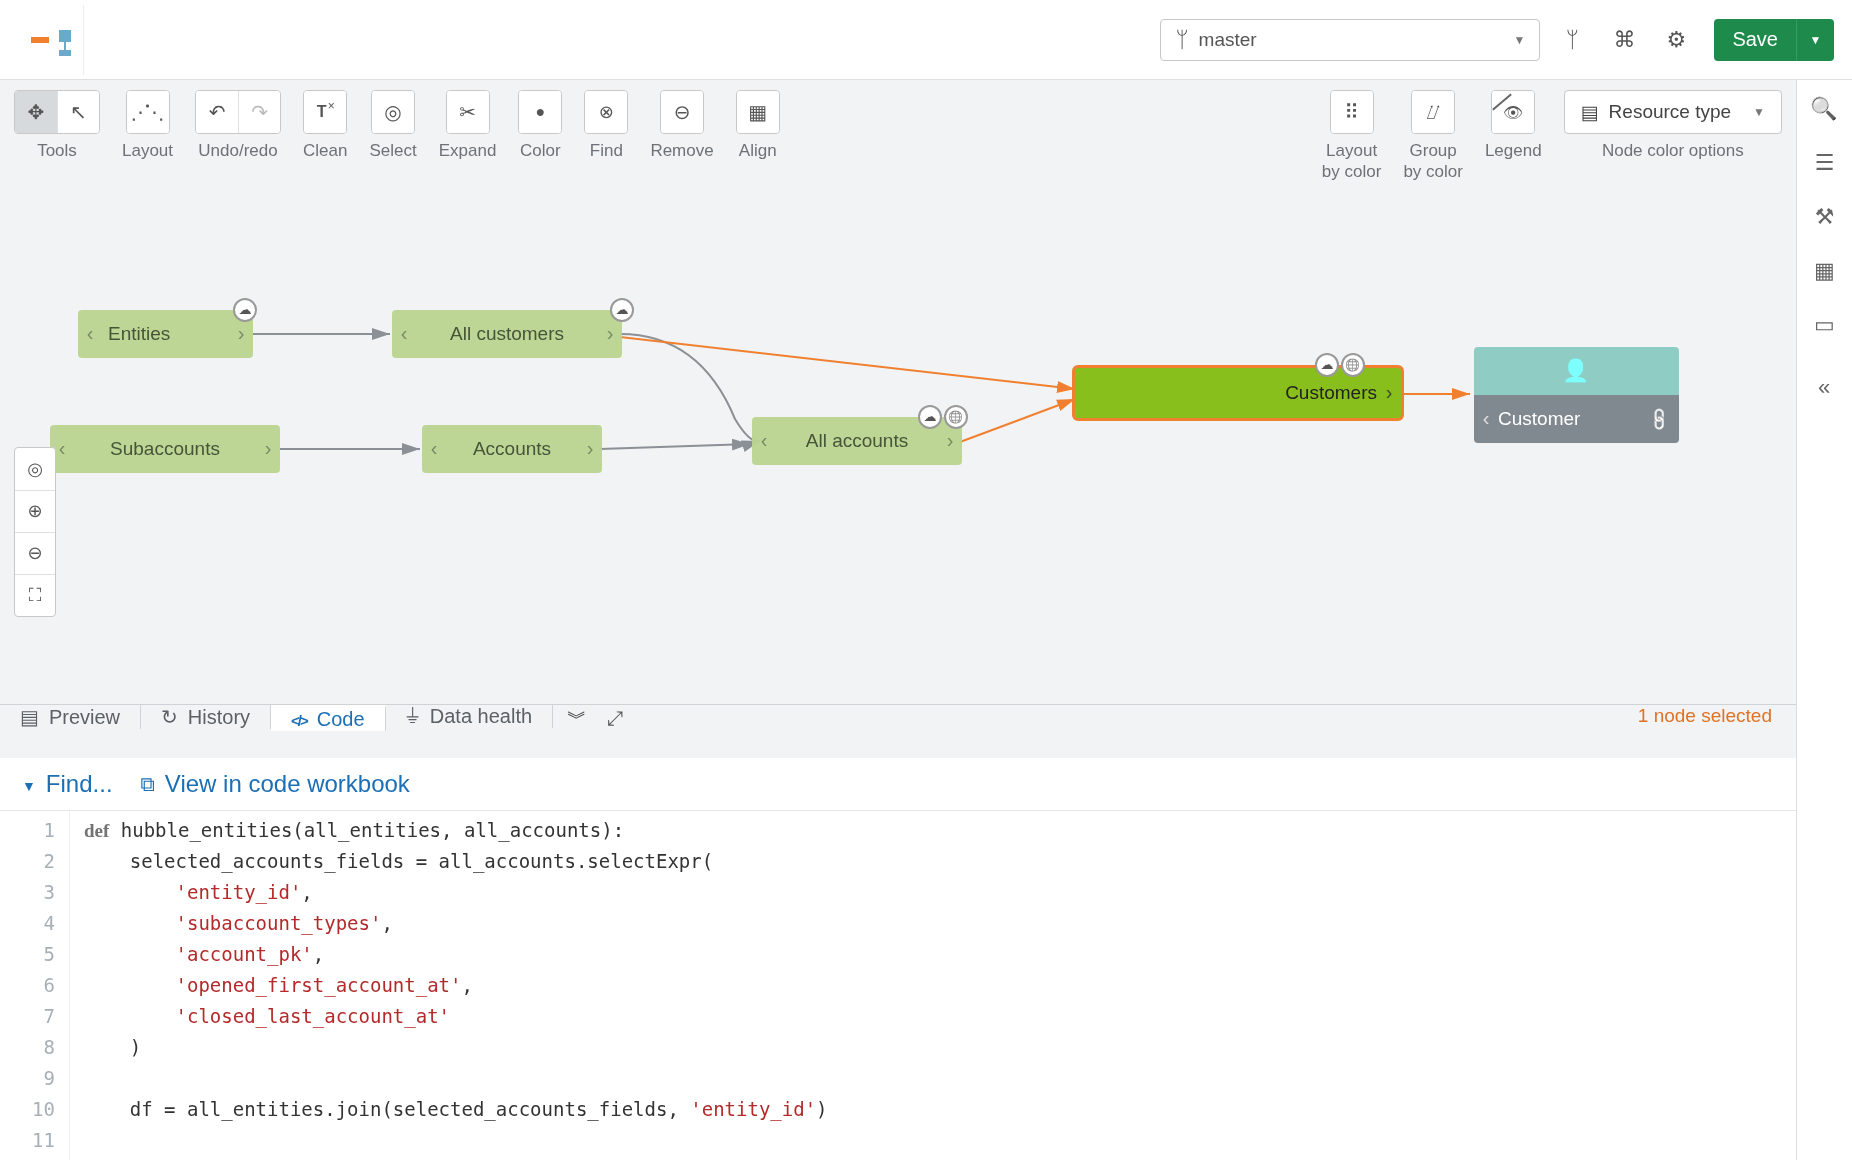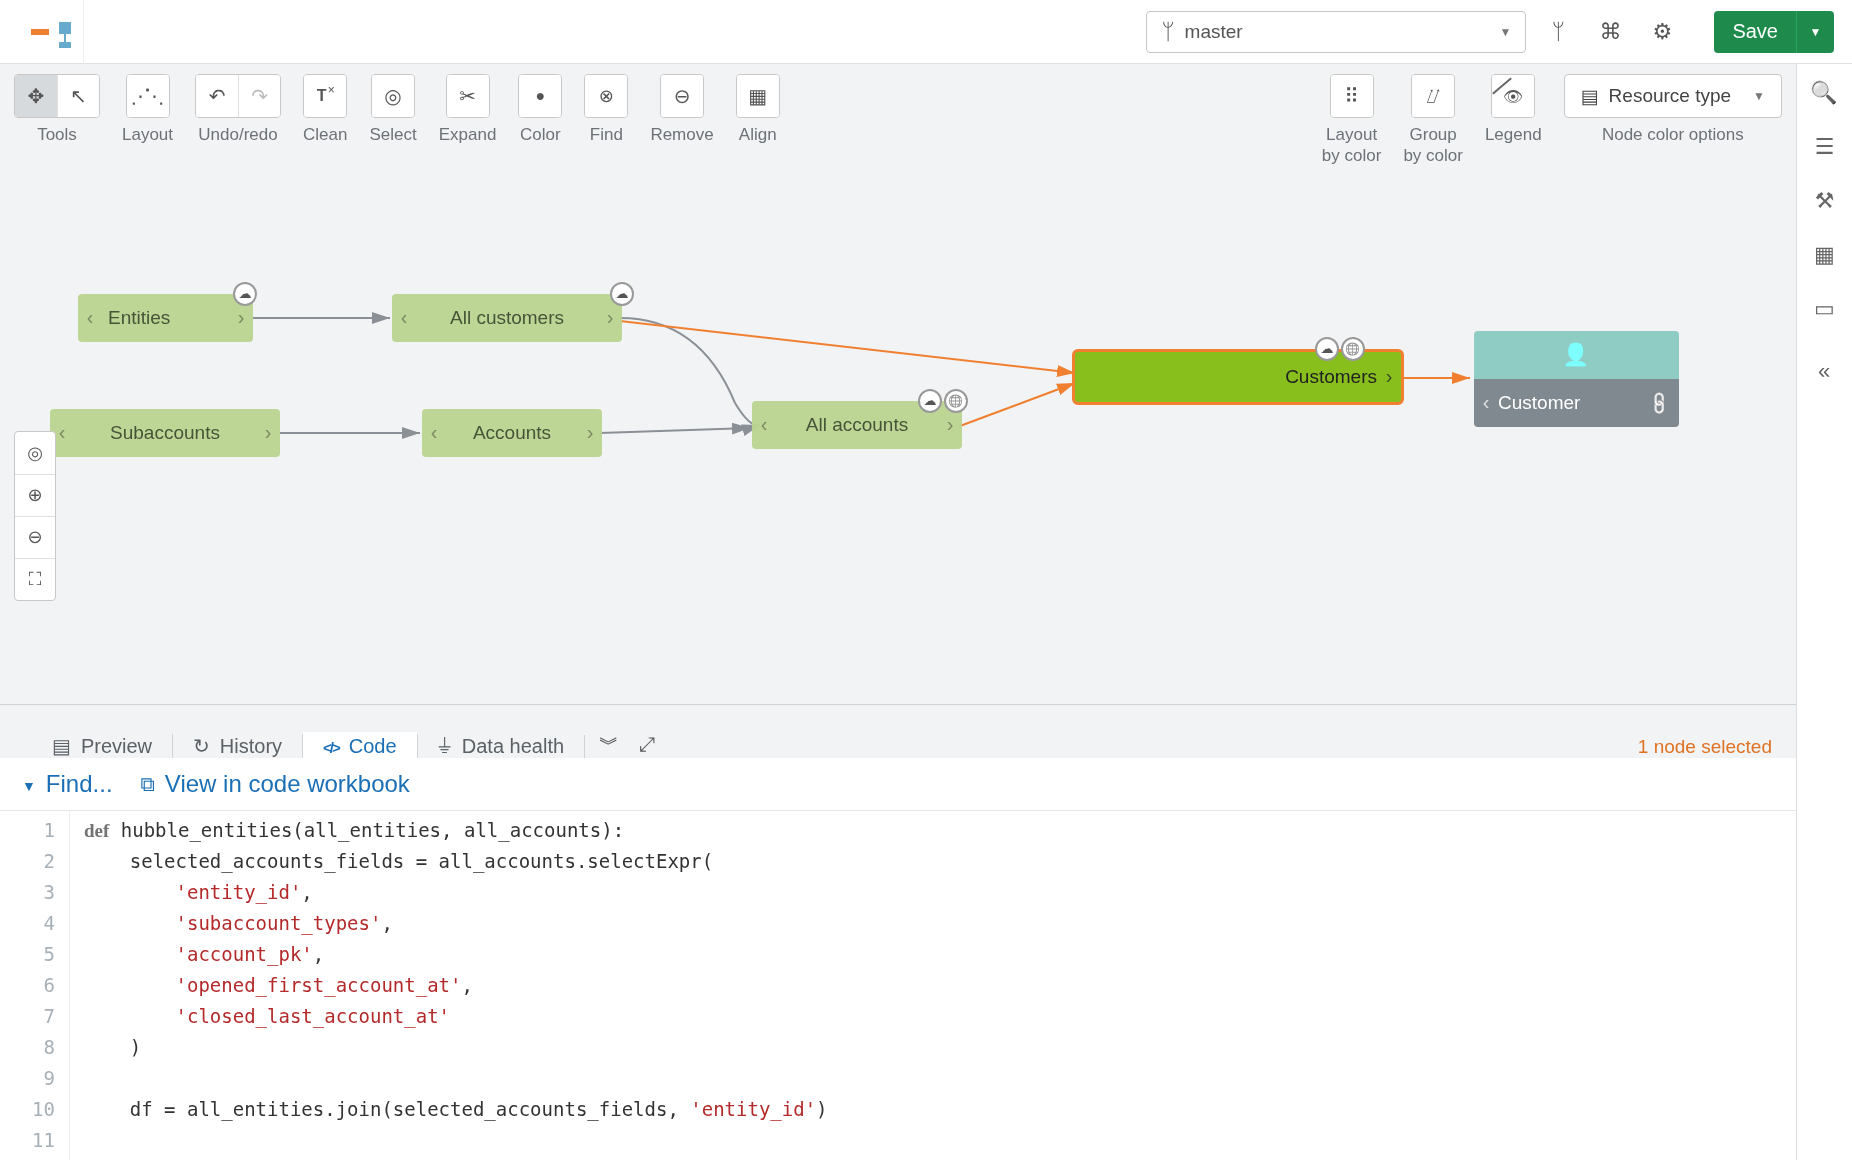--- a/index.html
+++ b/index.html
@@ -1,34 +1,34 @@
 <!DOCTYPE html>
 <html><head>
 <meta charset="utf-8">
 <style>
 * { box-sizing: border-box; margin: 0; padding: 0; }
 body { font-family: -apple-system, BlinkMacSystemFont, "Segoe UI", Helvetica, Arial, sans-serif; font-size: 14px; color: #333; background: #fff; overflow: hidden; }
 
 .app { width: 1852px; height: 1160px; display: flex; flex-direction: column; }
 
 
-.topbar { height: 64px; display: flex; align-items: center; border-bottom: 1px solid #e0e0e0; padding: 0 18px; gap: 12px; background: #fff; }
+.topbar { height: 80px; display: flex; align-items: center; border-bottom: 1px solid #e0e0e0; padding: 0 18px; gap: 12px; background: #fff; }
 .logo-box { width: 66px; height: 70px; display: flex; align-items: center; justify-content: center; border-right: 1px solid #eee; }
 .logo { width: 40px; height: 24px; position: relative; }
 .logo::before { content:""; position:absolute; width:18px; height:6px; background:#f08030; left:0; top:9px; }
 .logo::after { content:""; position:absolute; width:12px; height:12px; background:#66aacc; right:0; top:2px; }
 .logo span.stem { position:absolute; width:2px; height:14px; background:#66aacc; right:5px; top:10px; }
 .logo span.stem::after { content:""; position:absolute; width:12px; height:6px; background:#66aacc; right:-5px; top:12px; }
 
 .topbar-spacer { flex: 1; }
 .branch-select { position: relative; display: flex; align-items: center; width: 380px; height: 42px; border: 1px solid #c8c8c8; border-radius: 4px; padding: 0 14px; font-size: 19px; color: #555; cursor: pointer; gap: 10px; }
 .branch-select .caret { margin-left: auto; font-size: 12px; color: #777; }
 
 .icon-btn { width: 40px; height: 40px; display: flex; align-items: center; justify-content: center; color: #555; cursor: pointer; font-size: 22px; }
-.save-group { display: flex; margin-left: 20px; }
+.save-group { display: flex; margin-left: 6px; }
 .save-btn { background: #1e8a4c; color: #fff; font-size: 20px; font-weight: 500; height: 42px; border-radius: 4px 0 0 4px; padding: 0 18px; display: flex; align-items: center; border: none; cursor: pointer; }
 .save-caret { background: #1e8a4c; color: #fff; height: 42px; width: 38px; border-radius: 0 4px 4px 0; display: flex; align-items: center; justify-content: center; border: none; border-left: 1px solid #2aa35c; cursor: pointer; font-size: 12px; }
 
 
 .main { flex: 1; display: flex; }
 .workspace { flex: 1; display: flex; flex-direction: column; background: #f2f3f4; position: relative; }
 .right-rail { width: 56px; border-left: 1px solid #ddd; background: #fff; display: flex; flex-direction: column; align-items: center; padding-top: 16px; gap: 28px; color: #666; font-size: 22px; }
 .right-rail .collapse { margin-top: 10px; }
 
 
@@ -64,21 +64,21 @@
 
 .badge-grp { position: absolute; display: flex; gap: 2px; }
 .badge { width: 24px; height: 24px; border-radius: 50%; background: #fff; border: 2px solid #999; display: flex; align-items: center; justify-content: center; font-size: 13px; color: #555; }
 
 
 .map-ctrl { position: absolute; left: 14px; top: 258px; display: flex; flex-direction: column; border: 1px solid #c8c8c8; border-radius: 4px; background: #fff; overflow: hidden; }
 .map-ctrl .m-btn { width: 40px; height: 42px; display: flex; align-items: center; justify-content: center; color: #555; font-size: 18px; cursor: pointer; }
 .map-ctrl .m-btn + .m-btn { border-top: 1px solid #e0e0e0; }
 
 
-.bottom-tabs { height: 54px; display: flex; align-items: flex-end; border-top: 1px solid #cfd3d6; background: #f2f3f4; padding-left: 32px; }
+.bottom-tabs { height: 54px; display: flex; align-items: flex-start; border-top: 1px solid #cfd3d6; background: #f2f3f4; }
 .btab { display: flex; align-items: center; gap: 10px; padding: 0 20px; color: #5b6166; font-size: 20px; cursor: pointer; border-right: 1px solid #cfd3d6; }
 .btab.active { background: #fff; border-top: 3px solid transparent; color: #1b6fb5; position: relative; }
 .btab .ic { font-size: 20px; }
 .bottom-tabs .extras { display: flex; align-items: center; padding: 0 14px; gap: 20px; color: #555; font-size: 20px; }
 .bottom-tabs .spacer { flex: 1; }
 .selected-count { color: #e07224; font-size: 19px; padding-right: 24px; display: flex; align-items: center; }
 
 
 .code-subbar { height: 52px; display: flex; align-items: center; gap: 28px; padding: 0 22px; background: #fff; }
 .subbar-link { display: flex; align-items: center; gap: 10px; color: #1b6fb5; font-size: 24px; cursor: pointer; }

